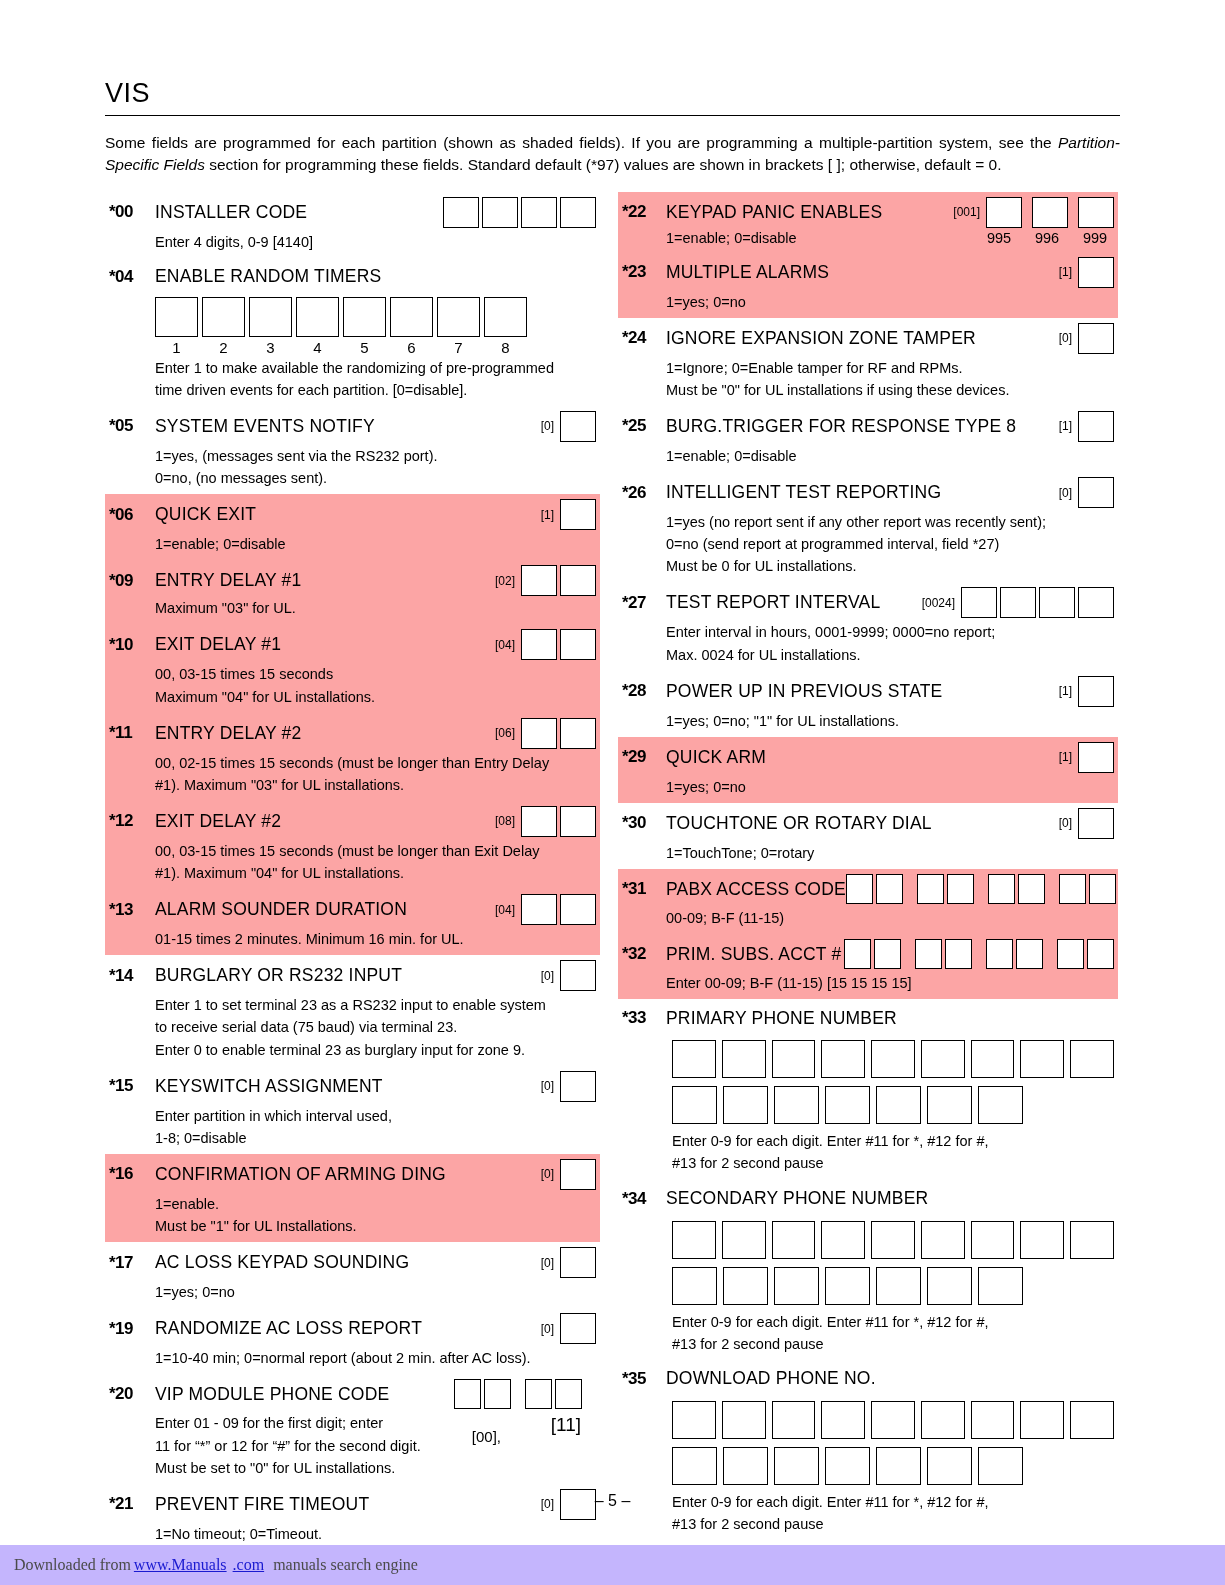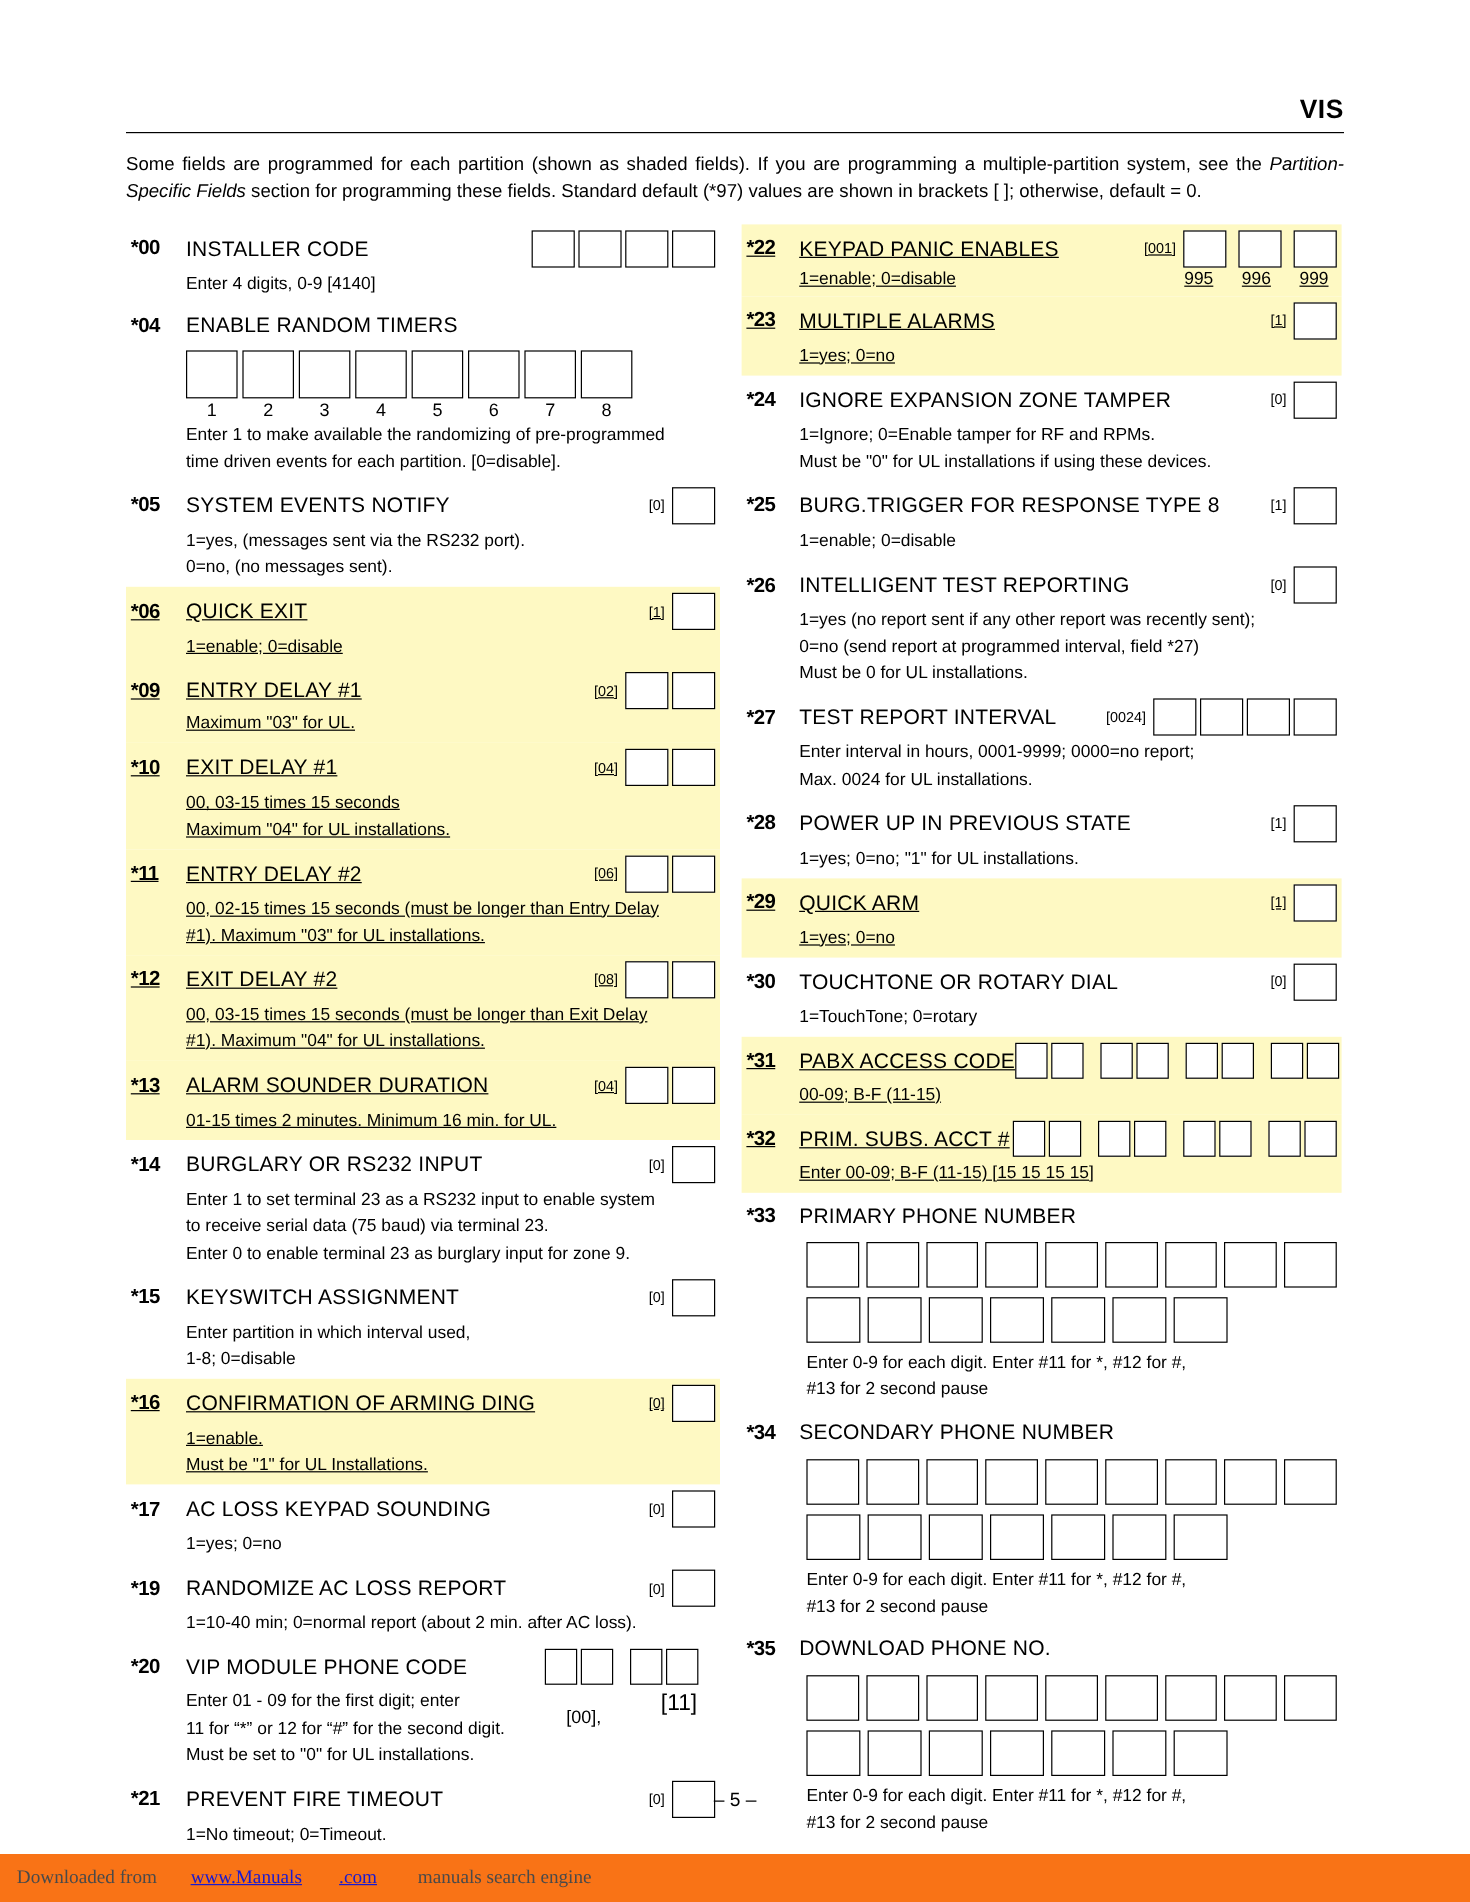--- a/index.html
+++ b/index.html
@@ -16,25 +16,24 @@
     overflow: hidden;
   }
   .page {
     position: relative;
     width: 1225px;
     height: 1585px;
     box-sizing: border-box;
     padding: 78px 105px 0 105px;
   }
   .title {
-    font-size: 22px;
-    font-weight: bold;
+    font-size: 27px;
+    font-weight: normal;
     letter-spacing: 0.5px;
     margin: 0 0 6px 0;
-    text-align: right;
   }
   .title-rule {
     border-bottom: 1.5px solid #000;
     margin-bottom: 12px;
   }
   .intro {
     font-size: 15.5px;
     line-height: 1.42;
     text-align: justify;
     margin-bottom: 16px;
@@ -48,21 +47,21 @@
   .col {
     width: 495px;
     flex: 0 0 495px;
   }
   .col.right { width: 500px; flex: 0 0 500px; }
 
   .field {
     position: relative;
     padding: 5px 4px 6px 4px;
   }
-  .field.shaded { background: #fef9c3; text-decoration: underline; }
+  .field.shaded { background: #fca5a5; }
 
   .fhead {
     display: flex;
     align-items: center;
     min-height: 28px;
   }
   .fnum {
     font-size: 17px;
     font-weight: bold;
     width: 46px;
@@ -158,29 +157,28 @@
     width: 1225px;
     text-align: center;
     font-size: 16px;
   }
   .footer-bar {
     position: absolute;
     bottom: 0;
     left: 0;
     width: 1225px;
     height: 40px;
-    background: #f97316;
+    background: #c4b5fd;
     display: flex;
     align-items: center;
     font-size: 16px;
     color: #4a4a4a;
     padding-left: 14px;
     box-sizing: border-box;
     font-family: "Liberation Serif", serif;
-    gap: 25px;
   }
   .footer-bar a {
     color: #1a1ad0;
     text-decoration: underline;
     margin: 0 3px;
   }
 </style>
 </head>
 <body>
 

